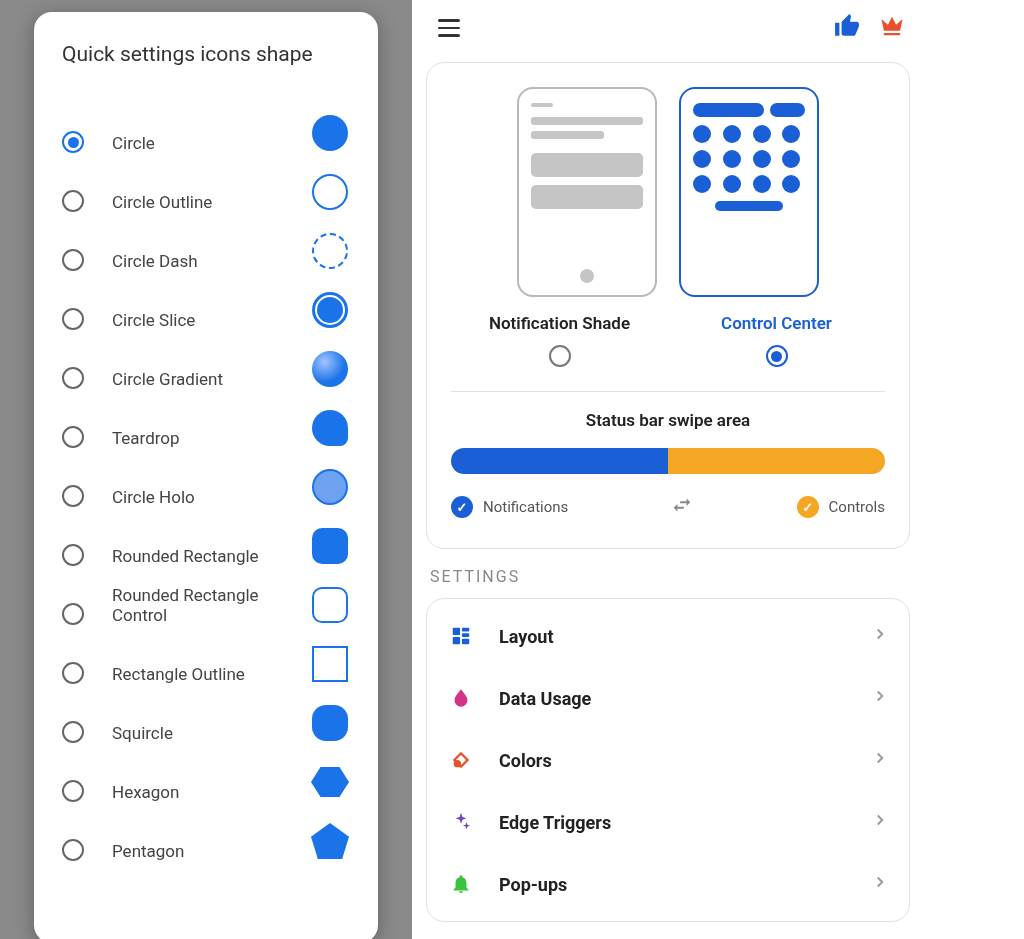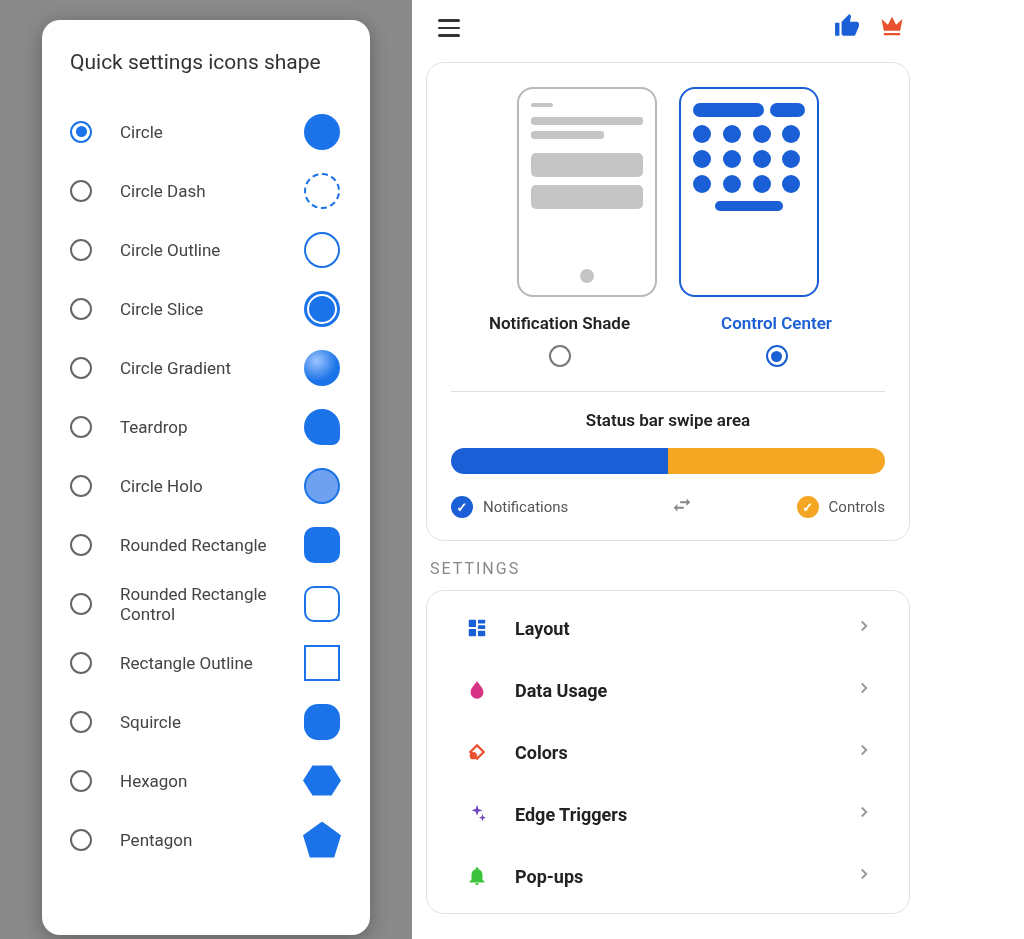--- a/index.html
+++ b/index.html
@@ -1,21 +1,21 @@
 <!DOCTYPE html>
 <html><head>
 <meta charset="utf-8">
 <style>
 *{box-sizing:border-box;margin:0;padding:0;font-family:-apple-system,BlinkMacSystemFont,'Segoe UI',Roboto,sans-serif}
 body{display:flex;width:1024px;height:939px;overflow:hidden;background:#fff}
-.left-panel{width:412px;height:100%;background:#8a8a8a;padding:12px;position:relative}
+.left-panel{width:412px;height:100%;background:#8a8a8a;padding:4px;position:relative}
 .dialog-card{background:#fff;border-radius:18px;margin:8px 30px 0 30px;height:100%;padding:30px 28px 0 28px;overflow:hidden;position:relative;box-shadow:0 4px 20px rgba(0,0,0,0.3)}
 .dialog-title{font-size:21px;color:#333;font-weight:400;margin-bottom:28px}
 .shape-list{display:flex;flex-direction:column;gap:0}
-.shape-row{display:flex;align-items:center;height:59px;cursor:pointer}
+.shape-row{display:flex;align-items:flex-end;height:59px;cursor:pointer}
 .radio{width:22px;height:22px;border-radius:50%;border:2.5px solid #666;margin-right:28px;display:flex;align-items:center;justify-content:center;flex-shrink:0}
 .radio.selected{border-color:#1a73e8}
 .radio.selected::after{content:"";width:11px;height:11px;background:#1a73e8;border-radius:50%}
 .shape-label{flex:1;font-size:17px;color:#444}
 .shape-preview{width:40px;height:40px;display:flex;align-items:center;justify-content:center;flex-shrink:0}
 .sp-circle-fill{width:36px;height:36px;background:#1a73e8;border-radius:50%}
 .sp-circle-outline{width:36px;height:36px;border:2.5px solid #1a73e8;border-radius:50%}
 .sp-circle-dash{width:36px;height:36px;border:2px dashed #1a73e8;border-radius:50%}
 .sp-circle-slice{width:36px;height:36px;background:#1a73e8;border-radius:50%;position:relative}
 .sp-circle-slice::after{content:"";position:absolute;inset:3px;border-radius:50%;border:2.5px solid #fff;background:#1a73e8}
@@ -31,21 +31,21 @@
 .sp-pentagon{width:38px;height:36px;background:#1a73e8;clip-path:polygon(50% 0%,100% 38%,82% 100%,18% 100%,0% 38%)}
 
 .right-panel{width:512px;height:100%;background:#fff;padding:0 12px}
 .topbar{display:flex;align-items:center;justify-content:space-between;height:56px;padding:0 6px}
 .hamburger{display:flex;flex-direction:column;gap:5px;cursor:pointer;padding:8px}
 .hamburger span{width:22px;height:2.5px;background:#333;border-radius:2px}
 .topbar-icons{display:flex;gap:18px;align-items:center}
 .thumbsup{color:#1a5fd6;cursor:pointer}
 .crown{color:#e8512f;cursor:pointer}
 
-.card{border:1px solid #e0e0e0;border-radius:18px;padding:24px 24px 20px 24px;margin:6px 2px 18px 2px}
+.card{border:1px solid #e0e0e0;border-radius:18px;padding:24px 24px 28px 24px;margin:6px 2px 18px 2px}
 .mode-row{display:flex;gap:22px;justify-content:center}
 .phone-mock{width:140px;height:210px;border:2.5px solid #b8b8b8;border-radius:16px;padding:14px 12px;position:relative;display:flex;flex-direction:column}
 .phone-mock.blue{border-color:#1a5fd6}
 .pm-top{height:4px;width:22px;background:#c5c5c5;border-radius:2px;margin-bottom:10px}
 .pm-line{height:8px;background:#c5c5c5;border-radius:3px;margin-bottom:6px}
 .pm-line.half{width:65%}
 .pm-block{height:24px;background:#c5c5c5;border-radius:5px;margin-top:8px}
 .pm-home{width:14px;height:14px;background:#c5c5c5;border-radius:50%;position:absolute;bottom:12px;left:calc(50% - 7px)}
 .pm-cc-top{display:flex;gap:6px;margin-bottom:8px}
 .pm-cc-pill{flex:1;height:14px;background:#1a5fd6;border-radius:7px}
@@ -66,21 +66,21 @@
 .swipe-right{flex:1;background:#f5a623}
 .legend-row{display:flex;align-items:center;justify-content:space-between}
 .legend-item{display:flex;align-items:center;gap:10px}
 .legend-check{width:22px;height:22px;border-radius:50%;display:flex;align-items:center;justify-content:center;color:#fff;font-size:13px;font-weight:bold}
 .legend-check.blue{background:#1a5fd6}
 .legend-check.orange{background:#f5a623}
 .legend-text{font-size:15px;color:#555}
 .swap-icon{color:#888;cursor:pointer}
 
 .section-label{font-size:16px;letter-spacing:2px;color:#888;margin:0 6px 12px 6px}
-.settings-card{border:1px solid #e0e0e0;border-radius:18px;padding:6px 36px;margin:0 2px}
+.settings-card{border:1px solid #e0e0e0;border-radius:18px;padding:6px 20px;margin:0 2px}
 .settings-row{display:flex;align-items:center;height:62px;cursor:pointer}
 .settings-icon{width:28px;height:28px;display:flex;align-items:center;justify-content:center;margin-right:24px;flex-shrink:0}
 .settings-label{flex:1;font-size:18px;font-weight:700;color:#222}
 .chevron{color:#999}
 </style>
 </head>
 <body>
 
 <div class="left-panel">
   <div class="dialog-card">
@@ -88,30 +88,30 @@
     <div class="shape-list" id="shape-list">
         <div class="shape-row">
           <div class="radio selected"></div>
           <div class="shape-label">Circle</div>
           <div class="shape-preview">
             <div class="sp-circle-fill"></div>
           </div>
         </div>
         <div class="shape-row">
           <div class="radio"></div>
+          <div class="shape-label">Circle Outline</div>
+          <div class="shape-preview">
+            <div class="sp-circle-outline"></div>
+          </div>
+        </div>
+        <div class="shape-row">
+          <div class="radio"></div>
           <div class="shape-label">Circle Dash</div>
           <div class="shape-preview">
             <div class="sp-circle-dash"></div>
-          </div>
-        </div>
-        <div class="shape-row">
-          <div class="radio"></div>
-          <div class="shape-label">Circle Outline</div>
-          <div class="shape-preview">
-            <div class="sp-circle-outline"></div>
           </div>
         </div>
         <div class="shape-row">
           <div class="radio"></div>
           <div class="shape-label">Circle Slice</div>
           <div class="shape-preview">
             <div class="sp-circle-slice"></div>
           </div>
         </div>
         <div class="shape-row">

